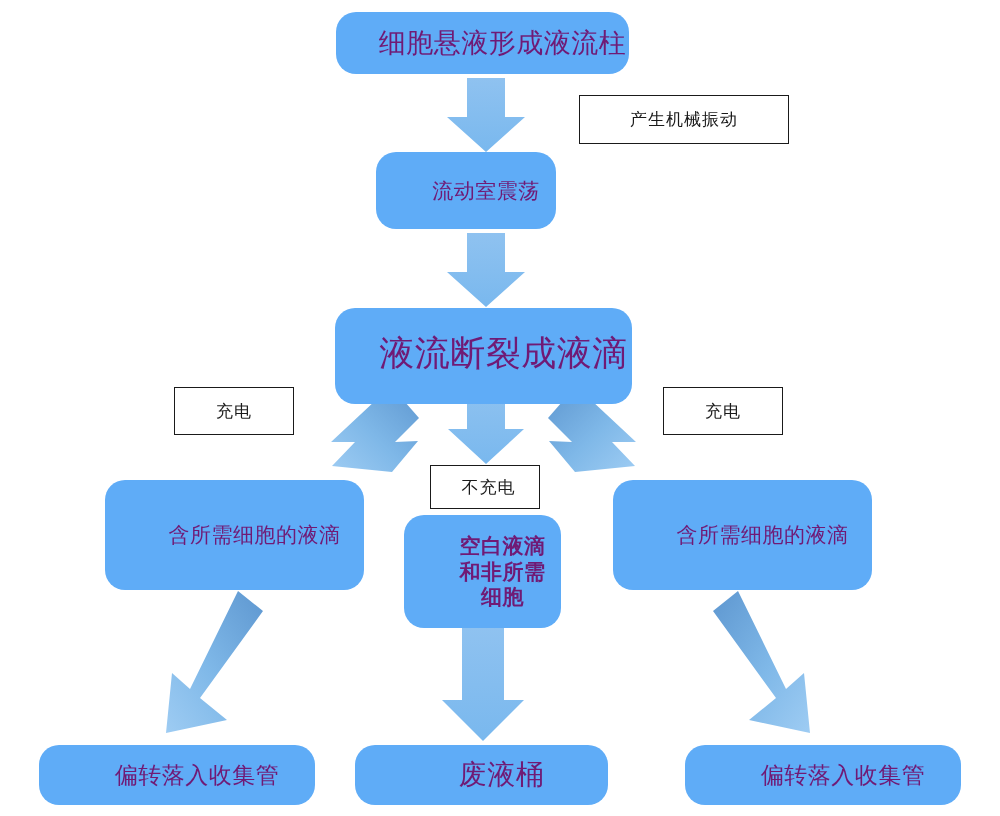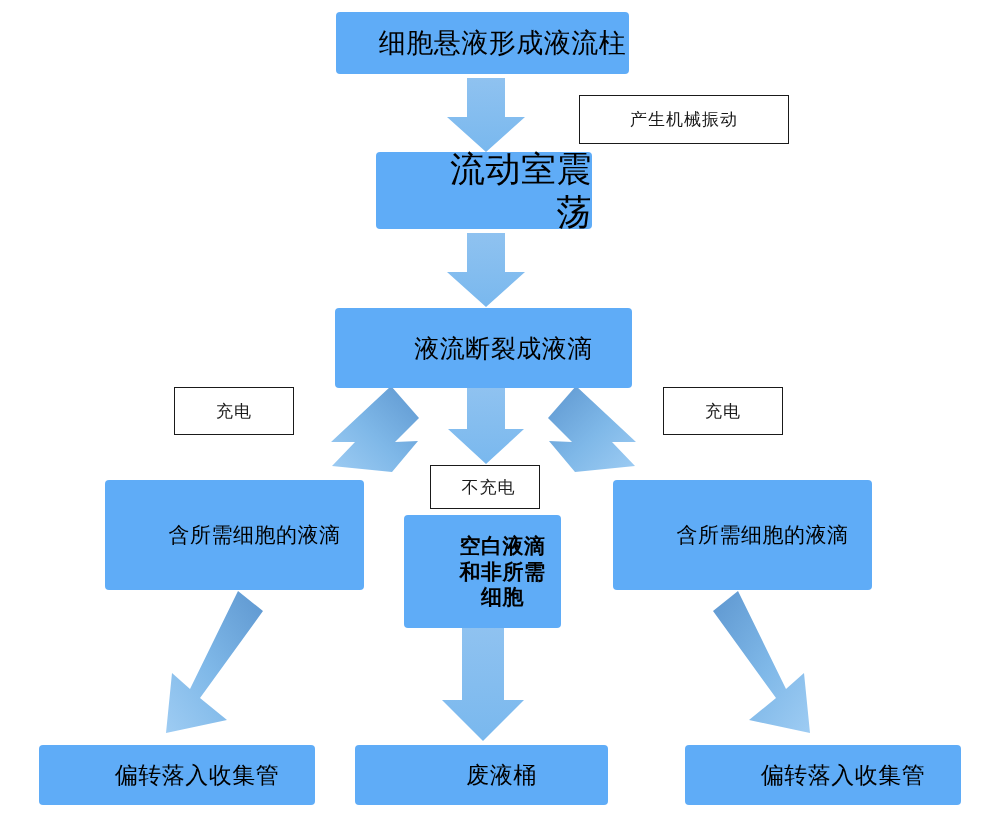--- a/index.html
+++ b/index.html
@@ -16,22 +16,22 @@
     width: 1000px;
     height: 816px;
     background: #ffffff;
     overflow: hidden;
   }
   
   .node {
     position: absolute;
     box-sizing: border-box;
     background: #5FACF7;
-    border-radius: 4px;
-    color: #000000;
+    border-radius: 20px;
+    color: #701a75;
     display: flex;
     align-items: center;
     justify-content: center;
     text-align: center;
     line-height: 1.22;
     letter-spacing: 0.5px;
     font-weight: 400;
     white-space: pre-line;
     user-select: none;
     padding-left: 40px;
@@ -98,35 +98,35 @@
 
     <polygon fill="url(#gradDiagL)" points="238,591 263,611 200,698 227,720 166,733 172,673 190,689"></polygon>
 
     <polygon fill="url(#gradDown)" points="462,628 504,628 504,700 524,700 483,741 442,700 462,700"></polygon>
 
     <polygon fill="url(#gradDiagR)" points="738,591 713,611 776,698 749,720 810,733 804,673 786,689"></polygon>
   </svg>
 
   <div class="node" style="left:336px; top:12px; width:293px; height:62px; font-size:27px;">细胞悬液形成液流柱</div>
 
-  <div class="node" style="left:376px; top:152px; width:216px; height:77px; font-size:35px;text-align:right;">流动室震荡</div>
+  <div class="node" style="left:376px; top:152px; width:180px; height:77px; font-size:21px;">流动室震荡</div>
 
-  <div class="node" style="left:335px; top:308px; width:297px; height:80px; font-size:25px;">液流断裂成液滴</div>
+  <div class="node" style="left:335px; top:308px; width:297px; height:96px; font-size:35px;font-family:Liberation Mono, monospace;">液流断裂成液滴</div>
 
   <div class="node" style="left:105px; top:480px; width:259px; height:110px; font-size:21px;">含所需细胞的液滴</div>
 
   <div class="node" style="left:404px; top:515px; width:157px; height:113px; font-size:21px;font-weight:bold;">空白液滴
 和非所需
 细胞</div>
 
   <div class="node" style="left:613px; top:480px; width:259px; height:110px; font-size:21px;">含所需细胞的液滴</div>
 
   <div class="node" style="left:39px; top:745px; width:276px; height:60px; font-size:23px;">偏转落入收集管</div>
 
-  <div class="node" style="left:355px; top:745px; width:253px; height:60px; font-size:23px;">废液桶</div>
+  <div class="node" style="left:355px; top:745px; width:253px; height:60px; font-size:28px;">废液桶</div>
 
   <div class="node" style="left:685px; top:745px; width:276px; height:60px; font-size:23px;">偏转落入收集管</div>
 
   <div class="label-box" style="left:579px; top:95px; width:210px; height:49px;">产生机械振动</div>
 
   <div class="label-box" style="left:174px; top:387px; width:120px; height:48px;">充电</div>
 
   <div class="label-box" style="left:663px; top:387px; width:120px; height:48px;">充电</div>
 
   <div class="label-box" style="left:430px; top:465px; width:110px; height:44px;padding-left:7px;">不充电</div>

